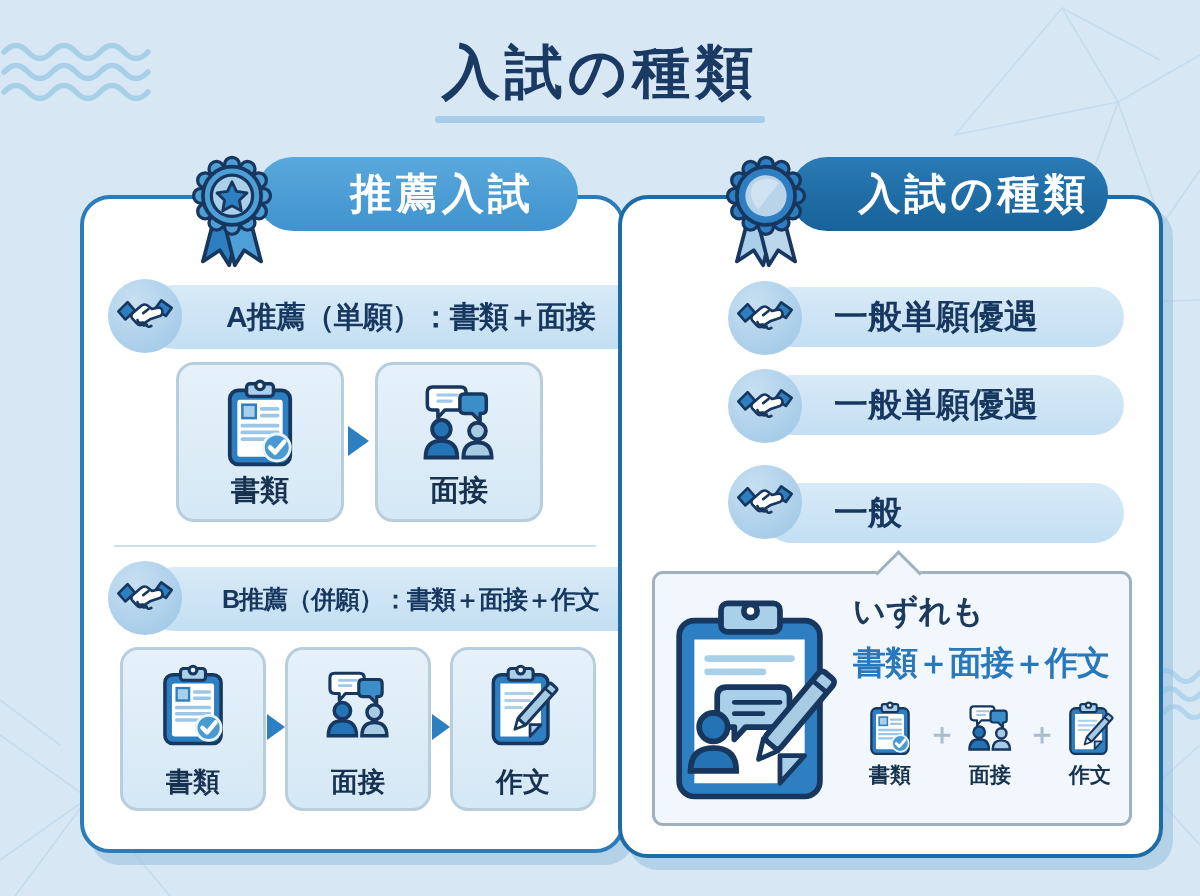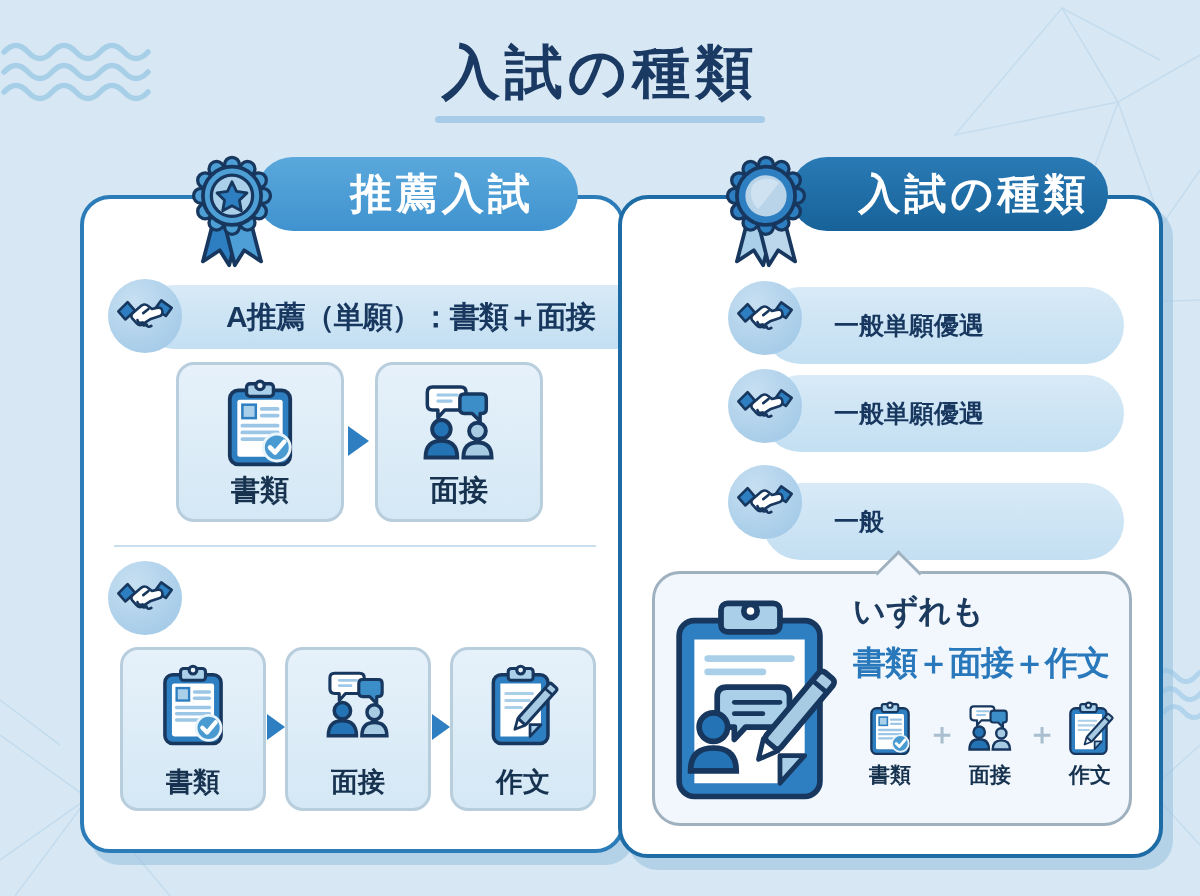--- a/index.html
+++ b/index.html
@@ -54,21 +54,21 @@
   }
   .row-circle svg{width:58px;height:58px;}
   .row-pill{
     position:absolute;height:64px;border-radius:999px;
     background:linear-gradient(180deg,#d8eaf7,#c3dff2);
     display:flex;align-items:center;
     font-weight:bold;color:#17375e;white-space:nowrap;
   }
   .row-pill.a{left:58px;top:86px;width:458px;padding-left:84px;font-size:30px;letter-spacing:-1px;}
   .row-pill.b{left:58px;top:368px;width:462px;padding-left:80px;font-size:25px;letter-spacing:-1px;}
-  .row-pill.opt{height:77px;width:290px;left:140px;padding-left:72px;font-size:25px;letter-spacing:0;}
+  .row-pill.opt{height:60px;width:290px;left:140px;padding-left:72px;font-size:34px;letter-spacing:0;}
   
   .card{
     position:absolute;background:linear-gradient(180deg,#e6f1fa,#d4e8f5);
     border:3px solid #b9cedd;border-radius:18px;box-sizing:border-box;
     display:flex;flex-direction:column;align-items:center;justify-content:space-between;
     padding:12px 4px 8px;
   }
   .card .lbl{font-weight:bold;color:#16324f;}
   .card.lg{width:168px;height:160px;}
   .card.lg svg{width:88px;height:97px;}
@@ -79,21 +79,21 @@
   .arrow{
     position:absolute;width:0;height:0;
     border-top:15px solid transparent;border-bottom:15px solid transparent;
     border-left:21px solid #2e7fc1;
   }
   .arrow.small{border-top-width:13px;border-bottom-width:13px;border-left-width:18px;}
   .divider{position:absolute;left:30px;top:346px;width:482px;height:2px;background:#c9dfee;}
   
   .callout{
     position:absolute;left:30px;top:372px;width:480px;height:255px;box-sizing:border-box;
-    background:#f1f7fc;border:3px solid #9fb0bf;border-radius:28px;
+    background:#f1f7fc;border:3px solid #9fb0bf;border-radius:11px;
   }
   .callout-caret{
     position:absolute;left:227px;top:-17px;width:30px;height:30px;
     background:#f1f7fc;transform:rotate(45deg);
     border-left:3px solid #9fb0bf;border-top:3px solid #9fb0bf;
   }
   .callout-big-icon{position:absolute;left:14px;top:18px;width:182px;height:214px;}
   .callout-col{position:absolute;left:198px;top:16px;width:276px;}
   .callout-heading{font-size:32px;font-weight:bold;color:#1b3a5e;}
   .callout-formula{font-size:33px;font-weight:bold;color:#2878bb;letter-spacing:-1px;margin-top:7px;}
@@ -320,20 +320,23 @@
     <div class="lbl">面接</div>
   </div>
 
   <div class="divider"></div>
 
   <div class="row-circle" style="left:24px;top:362px;">
     <svg>
         <use href="#handshake"></use>
       </svg>
   </div>
+  <div class="row-pill b">
+    <span>B推薦（併願）：書類＋面接＋作文</span>
+  </div>
 
   <div class="card sm" style="left:36px;top:448px;">
     <svg>
         <use href="#doc-check"></use>
       </svg>
     <div class="lbl">書類</div>
   </div>
   <div class="arrow small" style="left:183px;top:515px;"></div>
   <div class="card sm" style="left:201px;top:448px;">
     <svg>

